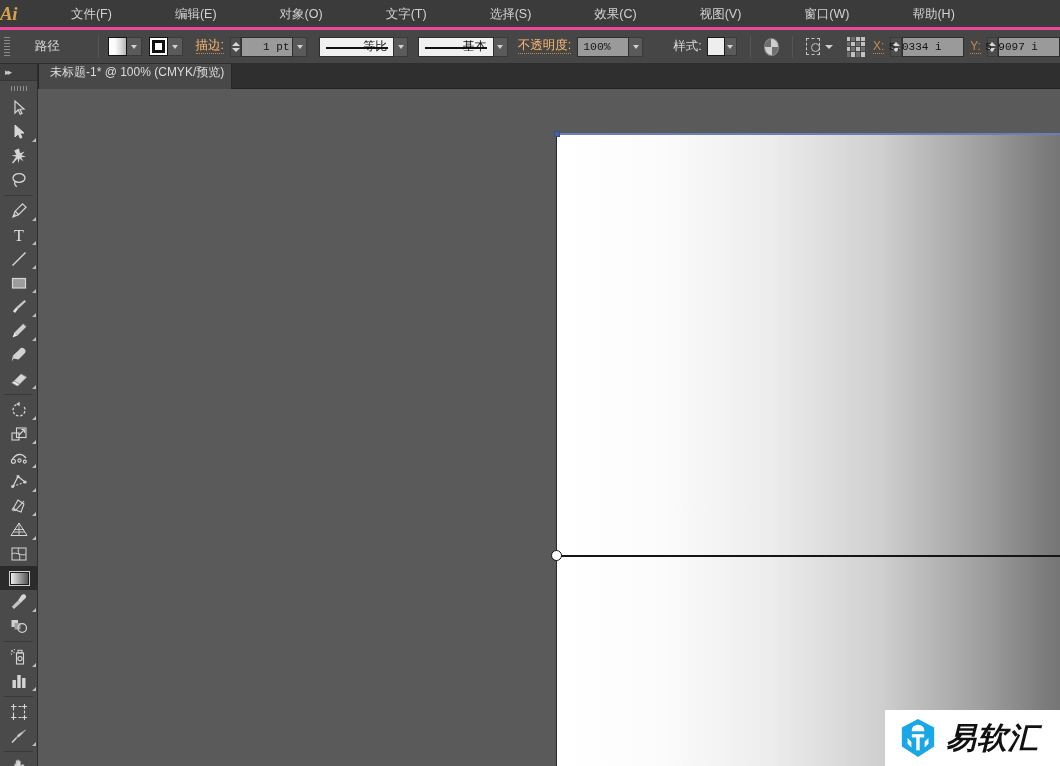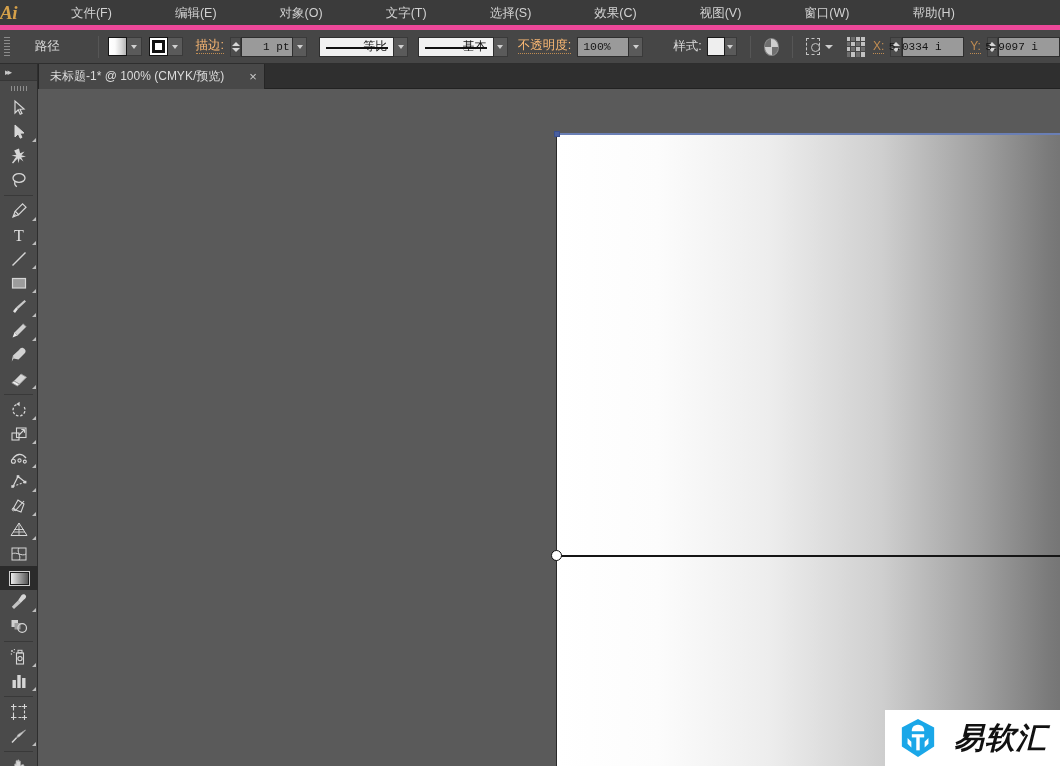--- a/index.html
+++ b/index.html
@@ -10,21 +10,21 @@
     color:#d4d4d4;
     font-size:12px;
     -webkit-font-smoothing:antialiased;
   }
   .app { position:relative; width:1060px; height:766px; }
 
   
   .menubar {
     position:absolute; top:0; left:0; width:1060px; height:30px;
     background:#3b3b3b;
-    border-bottom:5px solid #ec4899;
+    border-bottom:3px solid #ec4899;
     display:flex; align-items:center;gap:45px;
   }
   .ai-logo {
     width:36px; height:30px; display:flex; align-items:center; justify-content:center;
     font-family:"Liberation Serif","DejaVu Serif",serif;
     font-weight:bold; font-size:19px; font-style:italic;
     color:#d6a14a; letter-spacing:-0.5px;
   }
   .menu-item {
     padding:0 9px; height:30px; line-height:30px;
@@ -127,22 +127,22 @@
   }
 
   
   .tabbar {
     position:absolute; top:64px; left:0; width:1060px; height:25px;
     background:#2f2f2f; border-bottom:1px solid #222;
   }
   .doc-tab {
     position:absolute; left:38px; top:0; height:25px;
     background:#484848; border-right:1px solid #262626; border-left:1px solid #262626;
-    display:flex; align-items:center; padding:0 7px 0 11px; gap:25px;
-    font-size:12px; color:#dcdcdc; white-space:nowrap;
+    display:flex; align-items:center; padding:0 7px 0 11px; gap:11px;
+    font-size:12px; color:#dcdcdc; white-space:nowrap;flex-direction:column;
   }
   .tab-close { font-size:13px; color:#c9c9c9; line-height:1; }
 
   
   .toolbar {
     position:absolute; left:0; top:64px; width:38px; height:702px;
     background:#4a4a4a; border-right:1px solid #2e2e2e;
   }
   .tb-head {
     height:17px; background:#3f3f3f; display:flex; align-items:center; padding-left:5px;
@@ -193,21 +193,21 @@
     background:#151515;
   }
   .anchor-circle {
     position:absolute; left:513px; top:461px; width:11px; height:11px;
     background:#ffffff; border:1.5px solid #111; border-radius:50%;
   }
 
   
   .watermark {
     position:absolute; right:0; bottom:0; width:175px; height:56px;
-    background:#ffffff; display:flex; align-items:center; gap:17px; padding-left:14px;
+    background:#ffffff; display:flex; align-items:center; gap:9px; padding-left:14px;
   }
   .wm-logo { width:38px; height:40px; flex:0 0 38px; }
   .wm-text {
     font-family:"DejaVu Sans","Liberation Sans",sans-serif;
     font-weight:bold; font-size:30px; color:#111; letter-spacing:1px;
     font-style:italic;
   }
 </style>
 </head>
 <body>

